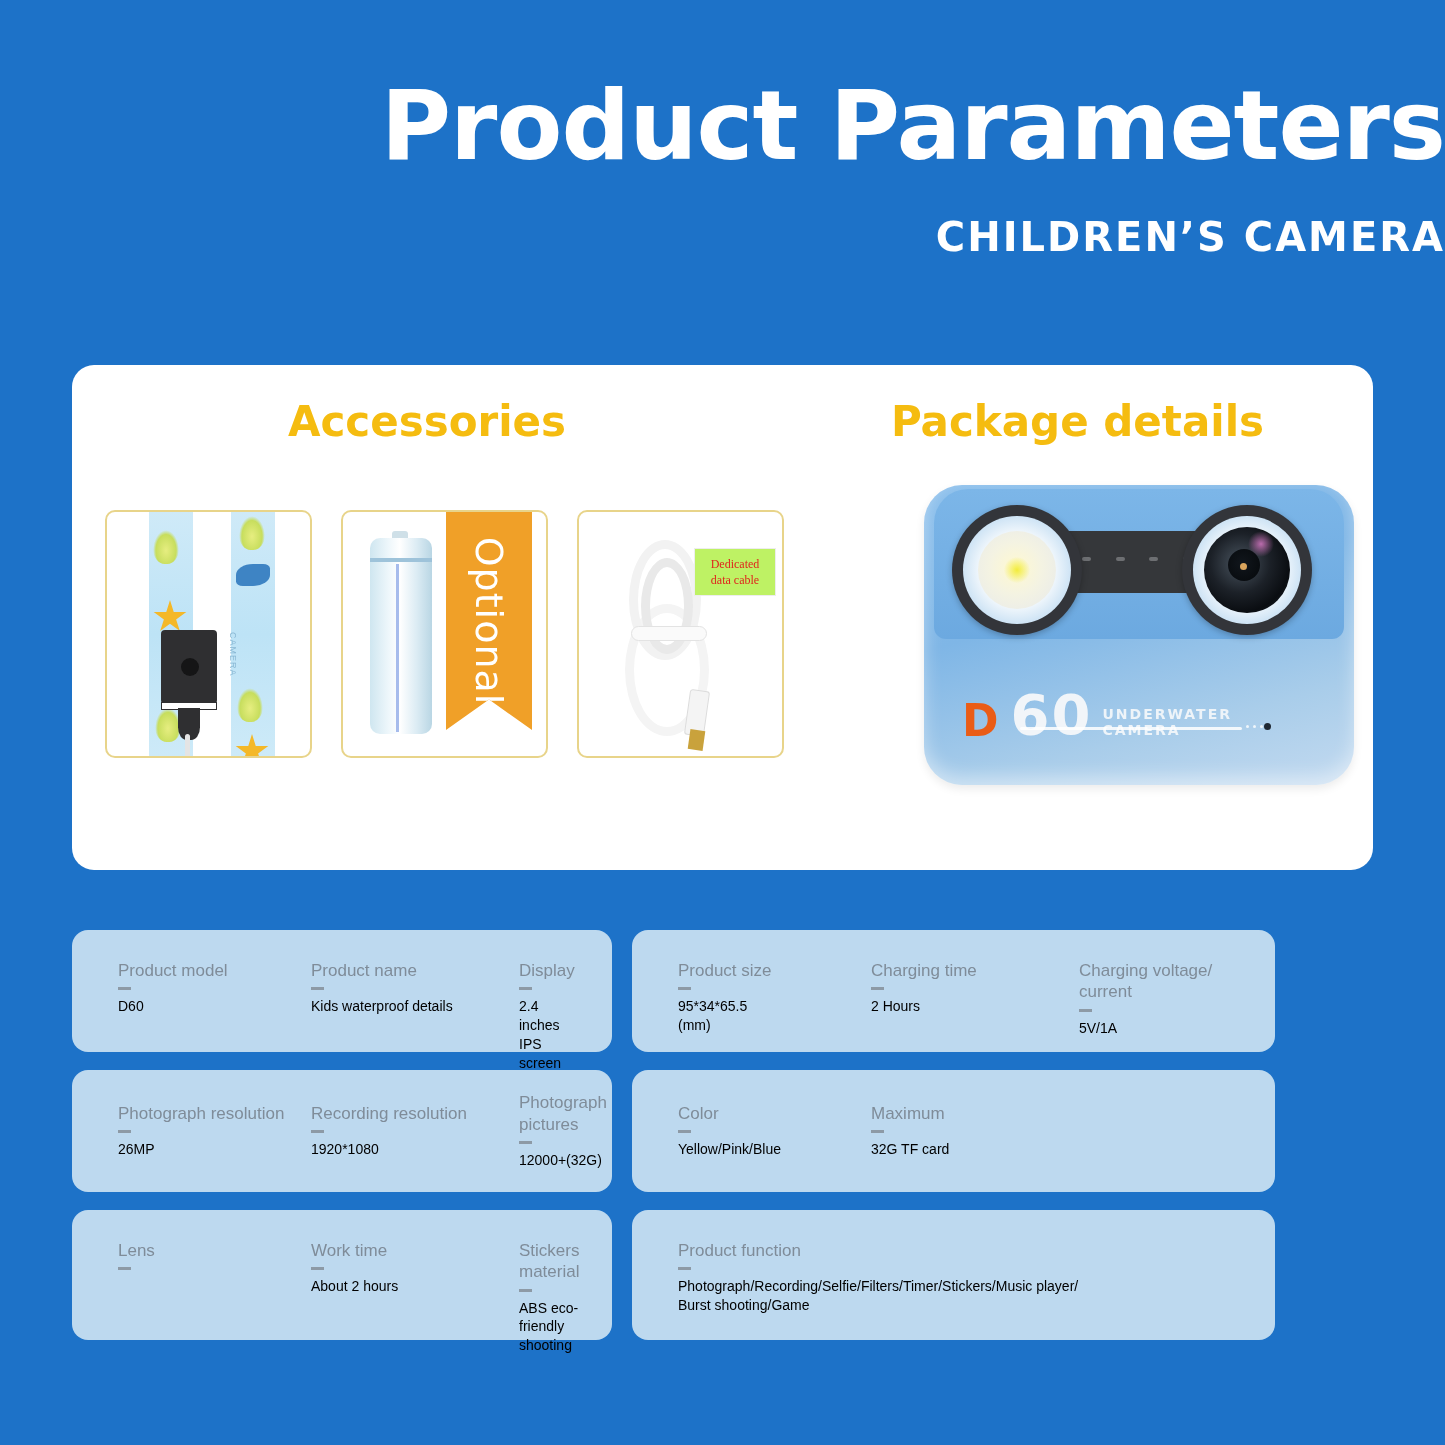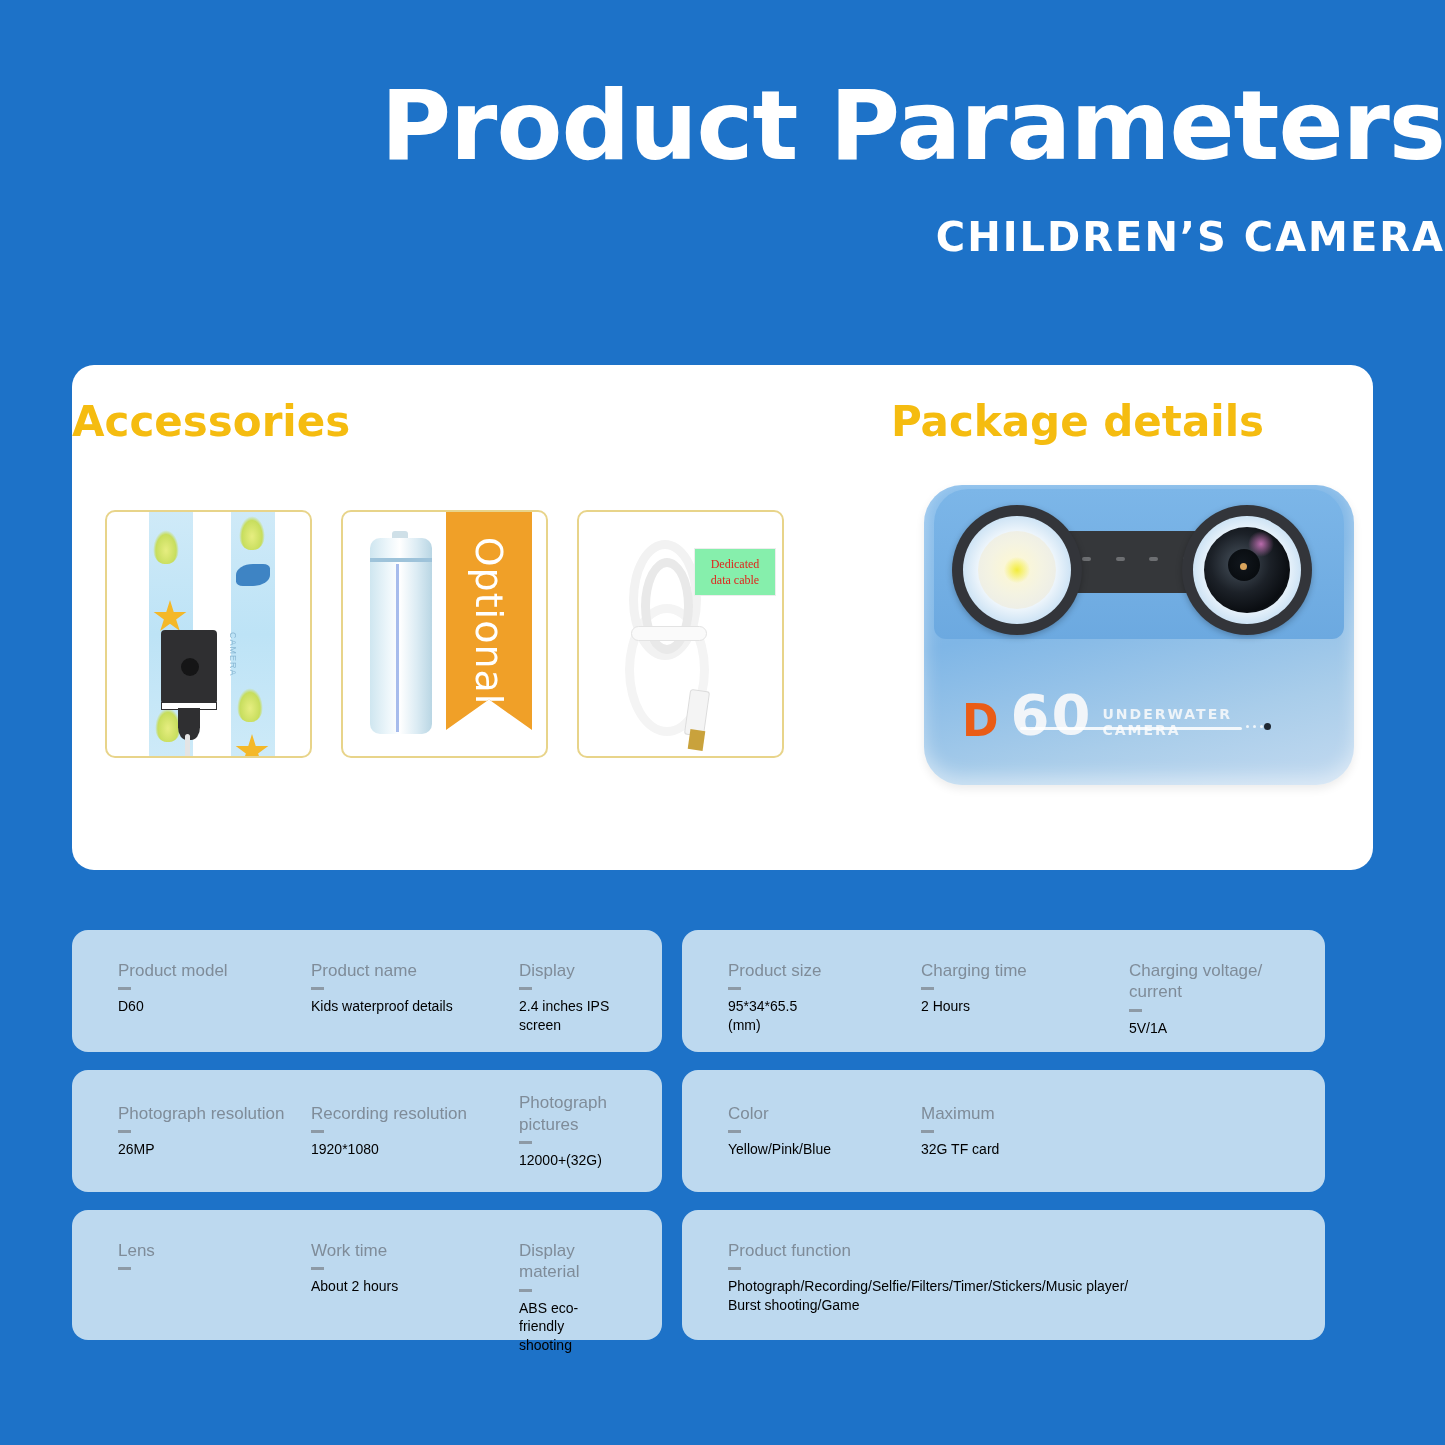--- a/index.html
+++ b/index.html
@@ -42,21 +42,21 @@
     width: 1301px;
     height: 505px;
     background: #ffffff;
     border-radius: 22px;
   }
 
   .card-headings {
     display: flex;
     padding-top: 32px;
   }
-  .heading-accessories { width: 710px; text-align: left; }
+  .heading-accessories { width: 710px; text-align: center; }
   .heading-package     { width: 591px; text-align: center; }
 
   .gold-heading {
     font-family: "DejaVu Sans", sans-serif;
     font-size: 42px;
     font-weight: 700;
     color: #f5bc10;
     letter-spacing: 0px;
   }
 
@@ -231,21 +231,21 @@
     position: absolute;
     left: 80px; top: 200px;
     width: 15px; height: 20px;
     background: #c9a23c;
     transform: rotate(8deg);
   }
   .cable-label {
     position: absolute;
     right: 6px; top: 36px;
     width: 82px; height: 48px;
-    background: #86efac;
+    background: #bef264;
     border: 1px solid #ededed;
     display: flex;
     flex-direction: column;
     align-items: center;
     justify-content: center;
     font-family: "Liberation Serif", serif;
     color: #e0241c;
     font-size: 12px;
     line-height: 1.35;
     text-align: center;
@@ -421,21 +421,21 @@
     display: flex;
     flex-wrap: wrap;
     gap: 18px 20px;
   }
   .spec-card {
     background: #bdd9ef;
     border-radius: 16px;
     padding: 30px 46px;
     display: flex;
   }
-  .spec-card.left  { width: 590px; }
+  .spec-card.left  { width: 540px; }
   .spec-card.right { width: 643px; }
   .spec-card.r1 { height: 122px; }
   .spec-card.r2 { height: 122px; align-items: center; }
   .spec-card.r3 { height: 130px; }
 
   .spec-item { flex: 1; }
   .spec-item.w-a { flex: 0 0 193px; }
   .spec-item.w-b { flex: 0 0 208px; }
   .spec-item.w-c { flex: 1; }
   .spec-item.full { flex: 1 1 100%; }
@@ -642,21 +642,21 @@
     <div class="spec-item w-a">
       <div class="spec-label">Lens</div>
       <div class="spec-dash"></div>
     </div>
     <div class="spec-item w-b">
       <div class="spec-label">Work time</div>
       <div class="spec-dash"></div>
       <div class="spec-value">About 2 hours</div>
     </div>
     <div class="spec-item w-c">
-      <div class="spec-label">Display material</div>
+      <div class="spec-label">Stickers material</div>
       <div class="spec-dash"></div>
       <div class="spec-value">ABS eco-friendly
 shooting</div>
     </div>
   </div>
 
   <div class="spec-card right r3">
     <div class="spec-item full">
       <div class="spec-label">Product function</div>
       <div class="spec-dash"></div>

